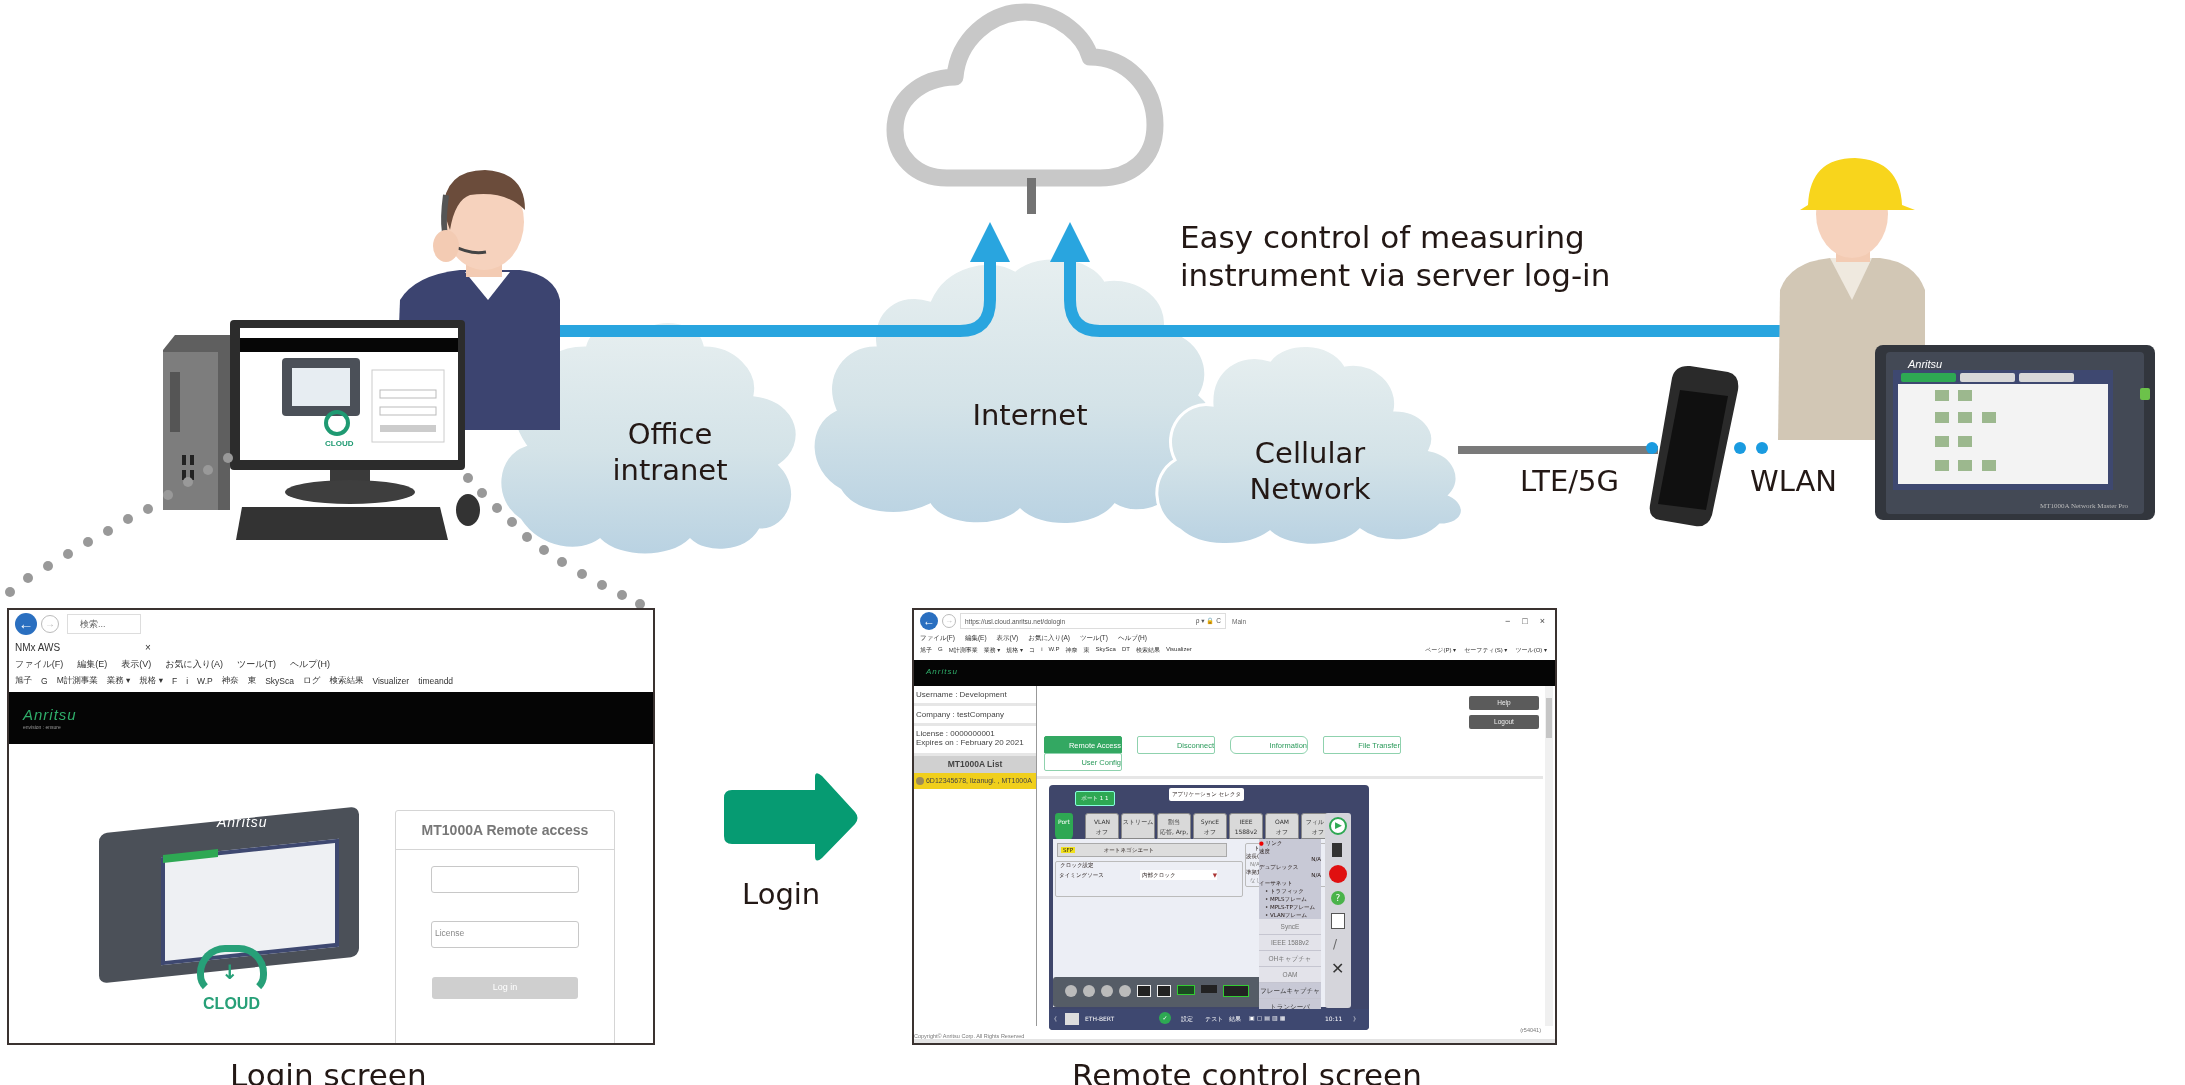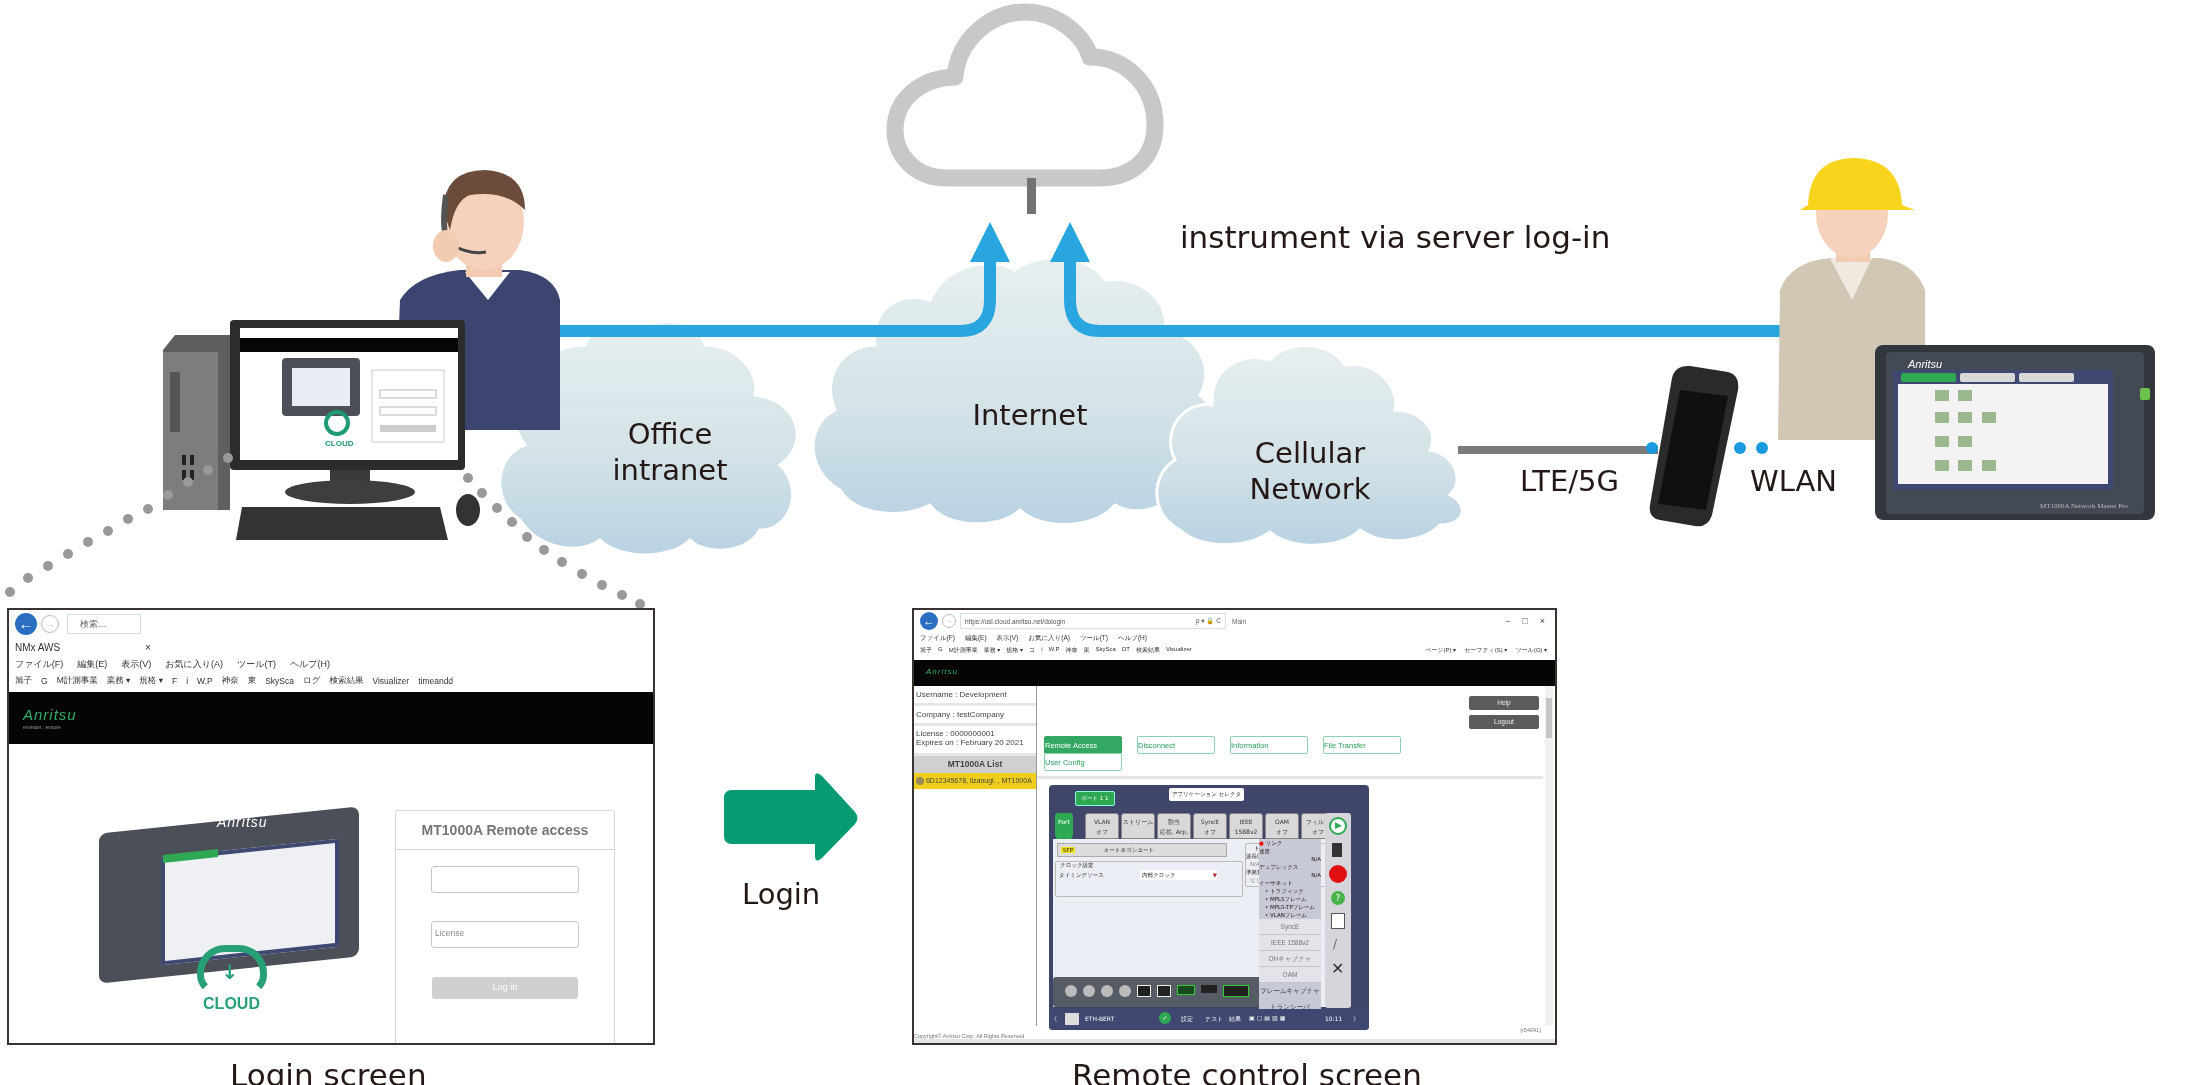--- a/index.html
+++ b/index.html
@@ -21,21 +21,21 @@
   .blackbar{position:absolute;left:0;right:0;background:#050505;}
   .anr{color:#2fae6a;font-family:"Liberation Sans",sans-serif;font-style:italic;letter-spacing:1px;}
   
   .lpanel{position:absolute;border:1px solid #d5d5d5;border-radius:3px;background:#fff;}
   .lpanel .ttl{height:38px;border-bottom:1px solid #d5d5d5;text-align:center;font-family:"Liberation Sans",sans-serif;font-weight:bold;font-size:14px;line-height:38px;color:#777;}
   .linput{position:absolute;border:1px solid #c8c8c8;border-radius:3px;background:#fff;font-family:"Liberation Sans",sans-serif;font-size:8.5px;color:#666;padding-left:3px;box-sizing:border-box;line-height:23px;}
   .lbtn{position:absolute;background:#cfcfcf;border-radius:3px;font-family:"Liberation Sans",sans-serif;font-size:9px;color:#fff;text-align:center;line-height:20px;}
   
   .side{position:absolute;left:0;width:122px;font-family:"Liberation Sans",sans-serif;font-size:8px;color:#444;}
   .side .cell{border-bottom:3px solid #e6e6e6;padding:0 0 0 2px;background:#fff;}
-  .rbtn{position:absolute;height:18px;border:1.5px solid #8fd2ae;border-radius:2px;background:#fff;color:#2a9a5a;font-family:"Liberation Sans",sans-serif;font-size:7.5px;text-align:left;line-height:18px;box-sizing:border-box;}
+  .rbtn{position:absolute;height:18px;border:1.5px solid #8fd2ae;border-radius:2px;background:#fff;color:#2a9a5a;font-family:"Liberation Sans",sans-serif;font-size:7.5px;text-align:right;line-height:18px;box-sizing:border-box;}
   .rbtn.on{background:#33a862;border-color:#33a862;color:#fff;}
   .dbtn{position:absolute;width:70px;height:14px;background:#5b5b5b;border-radius:2px;color:#eee;font-family:"Liberation Sans",sans-serif;font-size:6.5px;text-align:center;line-height:14px;}
   .device{position:absolute;background:#3f466a;border-radius:4px;overflow:hidden;}
   .dtab{position:absolute;top:28px;height:26px;background:#d9d9d9;border:1px solid #888;border-radius:3px 3px 0 0;font-size:6px;color:#333;text-align:center;line-height:10px;padding-top:3px;box-sizing:border-box;font-family:"Liberation Sans",sans-serif;}
   .jp{font-family:"DejaVu Sans",sans-serif;}
   .rpanel-item{height:15px;font-size:6.5px;color:#777;text-align:center;line-height:15px;border-bottom:1px solid #c5c5d0;font-family:"Liberation Sans",sans-serif;}
   .sicon{position:absolute;width:18px;height:18px;border-radius:50%;}
 </style>
 </head>
 <body>
@@ -185,20 +185,21 @@
   </g>
 
   <g>
     <path d="M732,790 L815,790 L815,777 Q815,770 822,776 L855,812 Q860,818 855,824 L822,858 Q815,864 815,856 L815,844 L732,844 Q724,844 724,836 L724,798 Q724,790 732,790 Z" fill="#069b72"></path>
   </g>
 </svg>
 
 <div class="abs caption" style="left:555px;top:218px;">
 </div>
 <div class="abs caption" style="left:1180px;top:218px;">
+  <div>Easy control of measuring</div>
   <div>instrument via server log-in</div>
 </div>
 <div class="abs cloudlabel" style="left:585px;top:416px;width:170px;">
   <div>Office</div>
   <div>intranet</div>
 </div>
 <div class="abs cloudlabel" style="left:945px;top:397px;width:170px;">Internet</div>
 <div class="abs cloudlabel" style="left:1225px;top:435px;width:170px;">
   <div>Cellular</div>
   <div>Network</div>
@@ -332,21 +333,21 @@
       <span style="display:inline-block;width:8px;height:8px;border-radius:50%;background:#9a8a5a;vertical-align:middle;"></span>
       <span>6D12345678, lizanugi. , MT1000A</span>
     </div>
   </div>
 
   <div class="dbtn" style="left:555px;top:86px;">Help</div>
   <div class="dbtn" style="left:555px;top:105px;">Logout</div>
   <div class="rbtn on" style="left:130px;top:126px;width:78px;">Remote Access</div>
   <div class="rbtn" style="left:130px;top:143px;width:78px;">User Config</div>
   <div class="rbtn" style="left:223px;top:126px;width:78px;">Disconnect</div>
-  <div class="rbtn" style="left:316px;top:126px;width:78px;">Information</div>
+  <div class="rbtn" style="left:316px;top:126px;width:78px;border-radius:6px;">Information</div>
   <div class="rbtn" style="left:409px;top:126px;width:78px;">File Transfer</div>
   <div style="position:absolute;left:123px;right:12px;top:166px;height:3px;background:#e6e6e6;"></div>
 
   <div class="device" style="left:135px;top:175px;width:320px;height:245px;">
     <div style="position:absolute;left:26px;top:6px;width:38px;height:13px;background:#2ea853;border:1px solid #8fd;border-radius:2px;color:#fff;font-size:5.5px;text-align:center;line-height:13px;" class="jp">ポート 1 1</div>
     <div style="position:absolute;left:120px;top:3px;width:75px;height:13px;background:#fff;border-radius:2px;font-size:5.5px;text-align:center;line-height:13px;" class="jp">アプリケーション セレクタ</div>
     <div id="dev-tabs">
         <div class="dtab jp" style="left: 6px; width: 18px; background: rgb(46, 168, 83); color: rgb(255, 255, 255); border-color: rgb(46, 168, 83); height: 30px; border-radius: 3px 3px 10px 10px;">
           <div>Port</div>
           <div></div>

